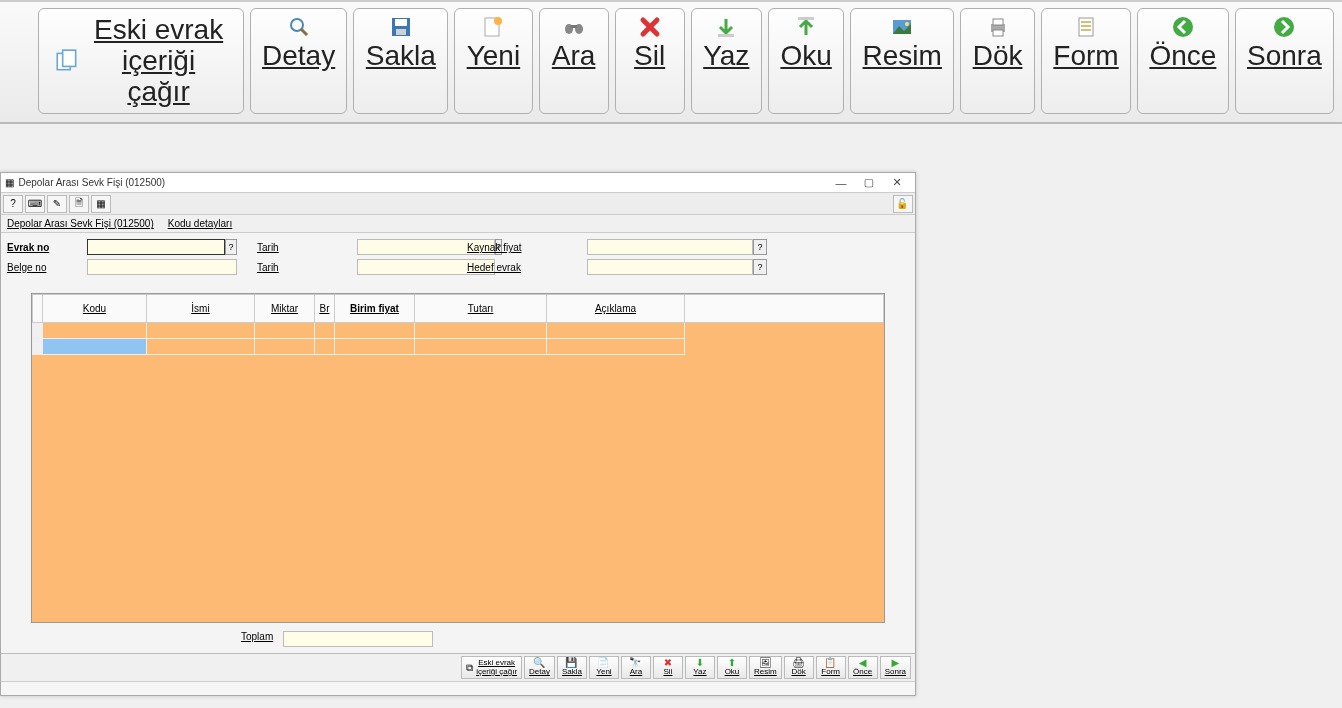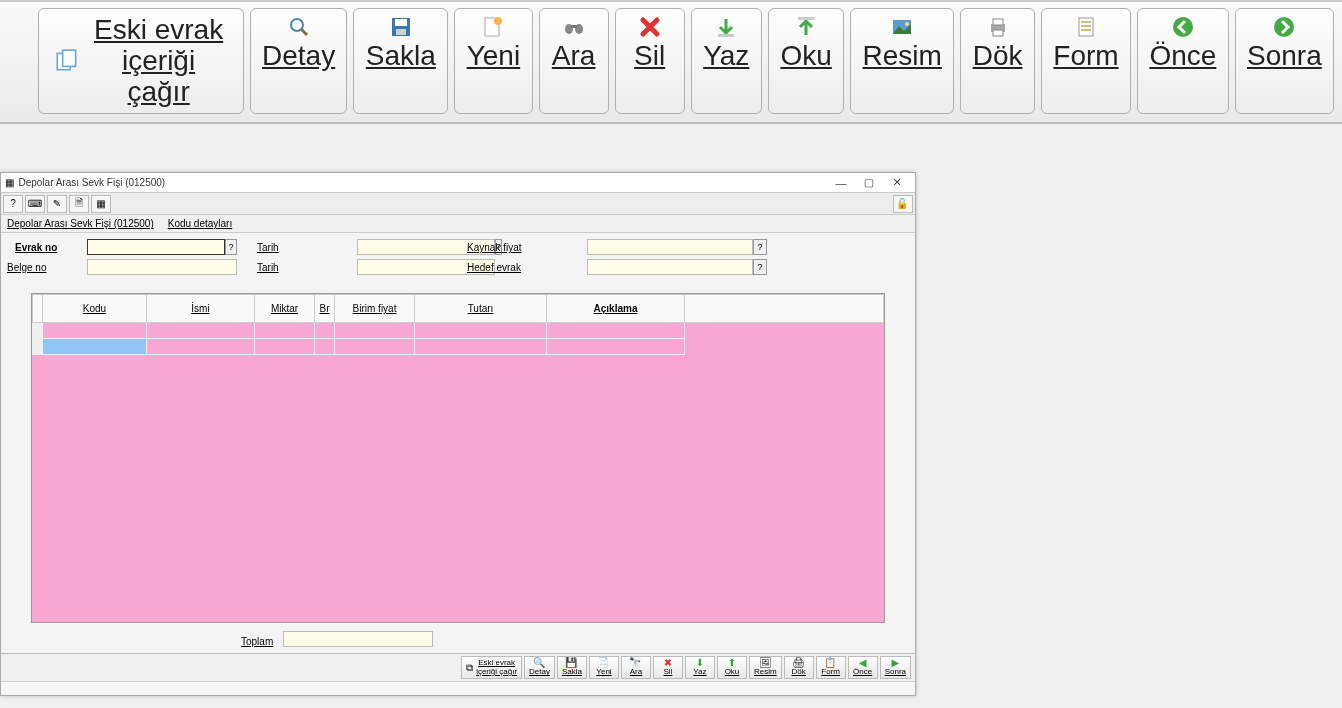--- a/index.html
+++ b/index.html
@@ -115,21 +115,21 @@
 
 .form-area {
   padding: 6px 6px 0 6px;
   display: grid;
   grid-template-columns: 60px 150px 80px 90px 100px 180px;
   gap: 4px 20px;
   font-size: 10px;
   align-items: center;
 }
 .form-area label { text-decoration: underline; }
-.form-area label.bold { font-weight: bold; margin-left: 8px; }
+.form-area label.bold { font-weight: bold; }
 .field-wrap { display: flex; align-items: center; }
 .field {
   background: #fffde8;
   border: 1px solid #bbb;
   height: 16px;
   flex: 1;
   font-size: 10px;
   padding: 0 2px;
 }
 .qbtn {
@@ -140,21 +140,21 @@
   font-size: 9px;
   display: flex;
   align-items: center;
   justify-content: center;
   cursor: pointer;
 }
 
 .grid {
   margin: 18px 30px 0 30px;
   border: 1px solid #999;
-  background: #f9a8d4;
+  background: #fdba74;
   height: 330px;
   overflow: hidden;
 }
 table { border-collapse: collapse; width: 100%; font-size: 10px; }
 th {
   border: 1px solid #ccc;
   background: #fafafa;
   text-decoration: underline;
   padding: 3px 4px;
   font-weight: normal;
@@ -162,21 +162,21 @@
 }
 td {
   border: 1px solid #eee;
   height: 16px;
 }
 td.rowhead { background: #f0f0f0; width: 10px; }
 td.sel { background: #8fc5f0; }
 
 .totals {
   display: flex;
-  align-items: flex-end;
+  align-items: flex-start;
   gap: 10px;
   padding: 8px 0 6px 240px;
   font-size: 10px;
 }
 .totals label { text-decoration: underline; }
 .totals .field { width: 150px; flex: none; }
 
 
 .bottom-bar {
   border-top: 1px solid #bbb;
@@ -413,23 +413,23 @@
 
   <div class="grid">
     <table>
       <thead>
         <tr>
           <th style="width:10px;"></th>
           <th style="width:104px;">Kodu</th>
           <th style="width:108px;">İsmi</th>
           <th style="width:60px;">Miktar</th>
           <th style="width:20px;">Br</th>
-          <th style="width:80px;">Birim fiyat</th>
+          <th style="width:80px;font-weight:bold;">Birim fiyat</th>
           <th style="width:132px;">Tutarı</th>
-          <th style="width:138px;font-weight:bold;">Açıklama</th>
+          <th style="width:138px;">Açıklama</th>
           <th></th>
         </tr>
       </thead>
       <tbody>
         <tr>
           <td class="rowhead"></td>
           <td></td>
             <td></td>
             <td></td>
             <td></td>

